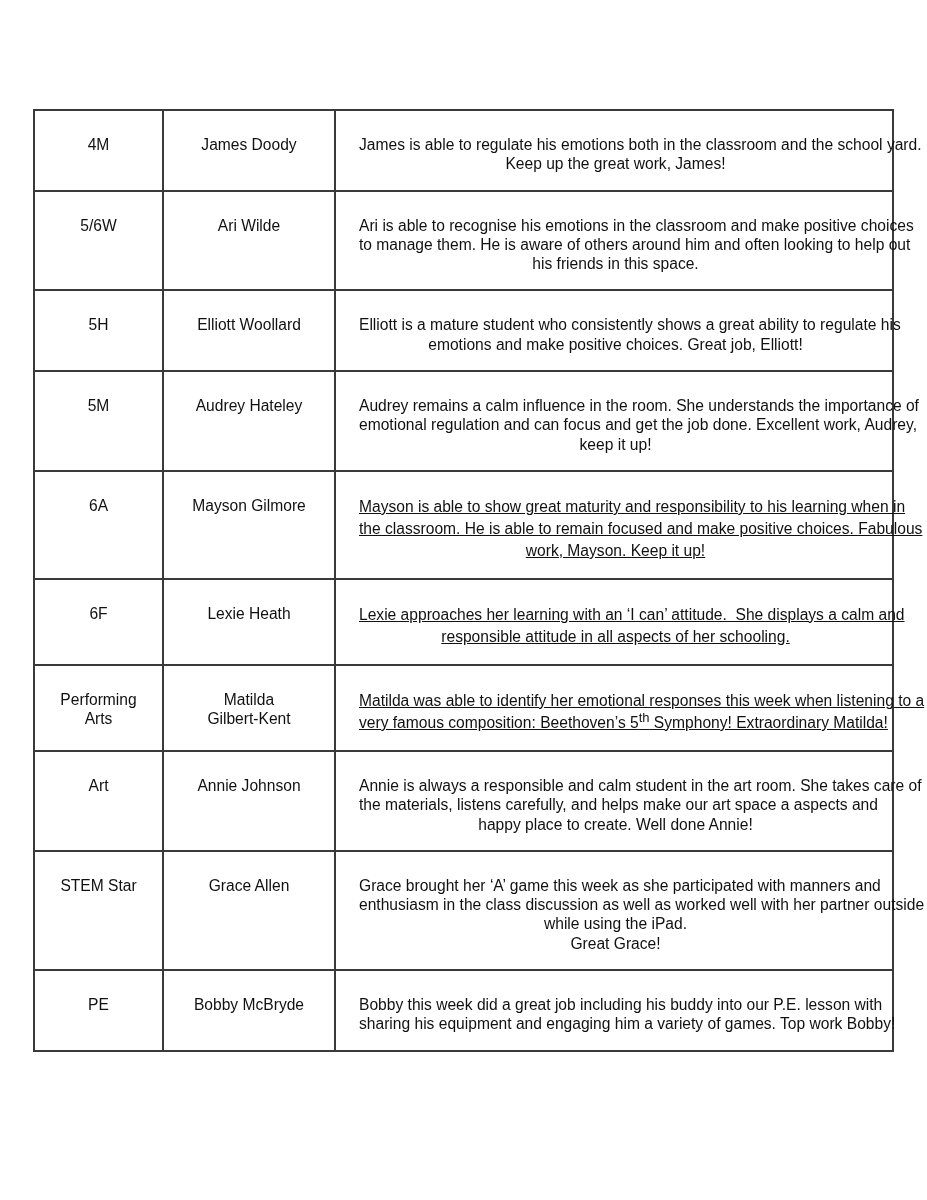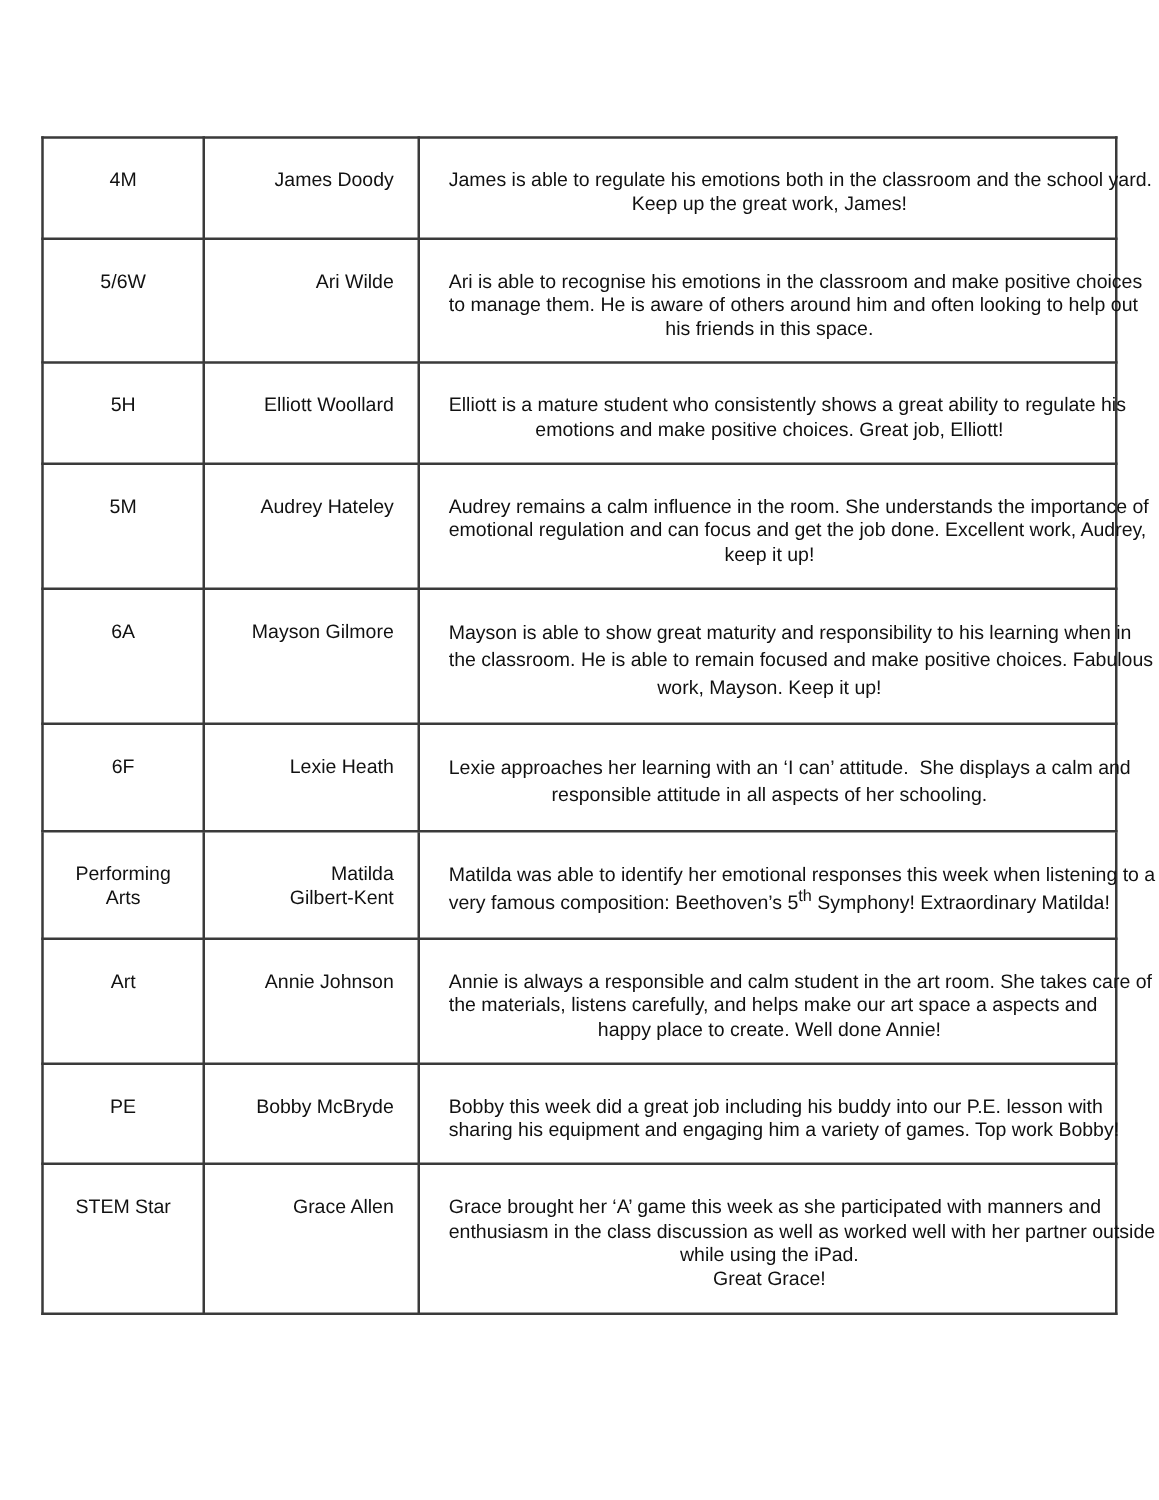--- a/index.html
+++ b/index.html
@@ -2,27 +2,27 @@
 <html><head>
   <meta charset="utf-8">
   <style>
     html, body { margin: 0; padding: 0; background: #ffffff; }
     body { width: 927px; height: 1200px; position: relative; overflow: hidden;
            font-family: "Liberation Sans", sans-serif; color: #111111; }
     table.awards { position: absolute; left: 33px; top: 109px; width: 861px;
                    border-collapse: collapse; table-layout: fixed; font-size: 15.6px; line-height: 19.3px; }
     table.awards td { border: 2px solid #3a3a3a; vertical-align: top; padding: 16px; }
     td.c-class { width: 95px; text-align: center; }
-    td.c-name { width: 138px; text-align: right; }
+    td.c-name { width: 138px; text-align: center; }
     td.c-comment { text-align: center; }
     .cell { padding: 8px 4px 0 7px; box-sizing: border-box; }
     .c-class .cell, .c-name .cell { padding-left: 3px; padding-right: 3px; }
     .line { display: block; white-space: pre; }
     sup { font-size: 13px; line-height: 0; vertical-align: 6px; }
-    .loose .line { line-height: 22px; }
+    .loose .line { line-height: 22px; text-decoration: underline; }
   </style>
 </head>
 <body>
 
 <table class="awards">
   <tbody>
 
     <tr style="height:56px">
       <td class="c-class">
           <div class="cell">
@@ -170,39 +170,20 @@
       <td class="c-name">
           <div class="cell">
         <span class="line">Annie Johnson</span>
           </div>
         </td>
       <td class="c-comment">
           <div class="cell">
         <span class="line">Annie is always a responsible and calm student in the art room. She takes care of</span>
         <span class="line">the materials, listens carefully, and helps make our art space a aspects and</span>
         <span class="line">happy place to create. Well done Annie!</span>
-          </div>
-        </td>
-    </tr>
-
-    <tr style="height:55px">
-      <td class="c-class">
-          <div class="cell">
-        <span class="line">PE</span>
-          </div>
-        </td>
-      <td class="c-name">
-          <div class="cell">
-        <span class="line">Bobby McBryde</span>
-          </div>
-        </td>
-      <td class="c-comment">
-          <div class="cell">
-        <span class="line">Bobby this week did a great job including his buddy into our P.E. lesson with</span>
-        <span class="line">sharing his equipment and engaging him a variety of games. Top work Bobby!</span>
           </div>
         </td>
     </tr>
 
     <tr style="height:94px">
       <td class="c-class">
           <div class="cell">
         <span class="line">STEM Star</span>
           </div>
         </td>
@@ -213,14 +194,33 @@
         </td>
       <td class="c-comment">
           <div class="cell">
         <span class="line">Grace brought her ‘A’ game this week as she participated with manners and</span>
         <span class="line">enthusiasm in the class discussion as well as worked well with her partner outside</span>
         <span class="line">while using the iPad.</span>
         <span class="line">Great Grace!</span>
           </div>
         </td>
     </tr>
+
+    <tr style="height:55px">
+      <td class="c-class">
+          <div class="cell">
+        <span class="line">PE</span>
+          </div>
+        </td>
+      <td class="c-name">
+          <div class="cell">
+        <span class="line">Bobby McBryde</span>
+          </div>
+        </td>
+      <td class="c-comment">
+          <div class="cell">
+        <span class="line">Bobby this week did a great job including his buddy into our P.E. lesson with</span>
+        <span class="line">sharing his equipment and engaging him a variety of games. Top work Bobby!</span>
+          </div>
+        </td>
+    </tr>
   </tbody>
 </table>
 
 </body></html>

